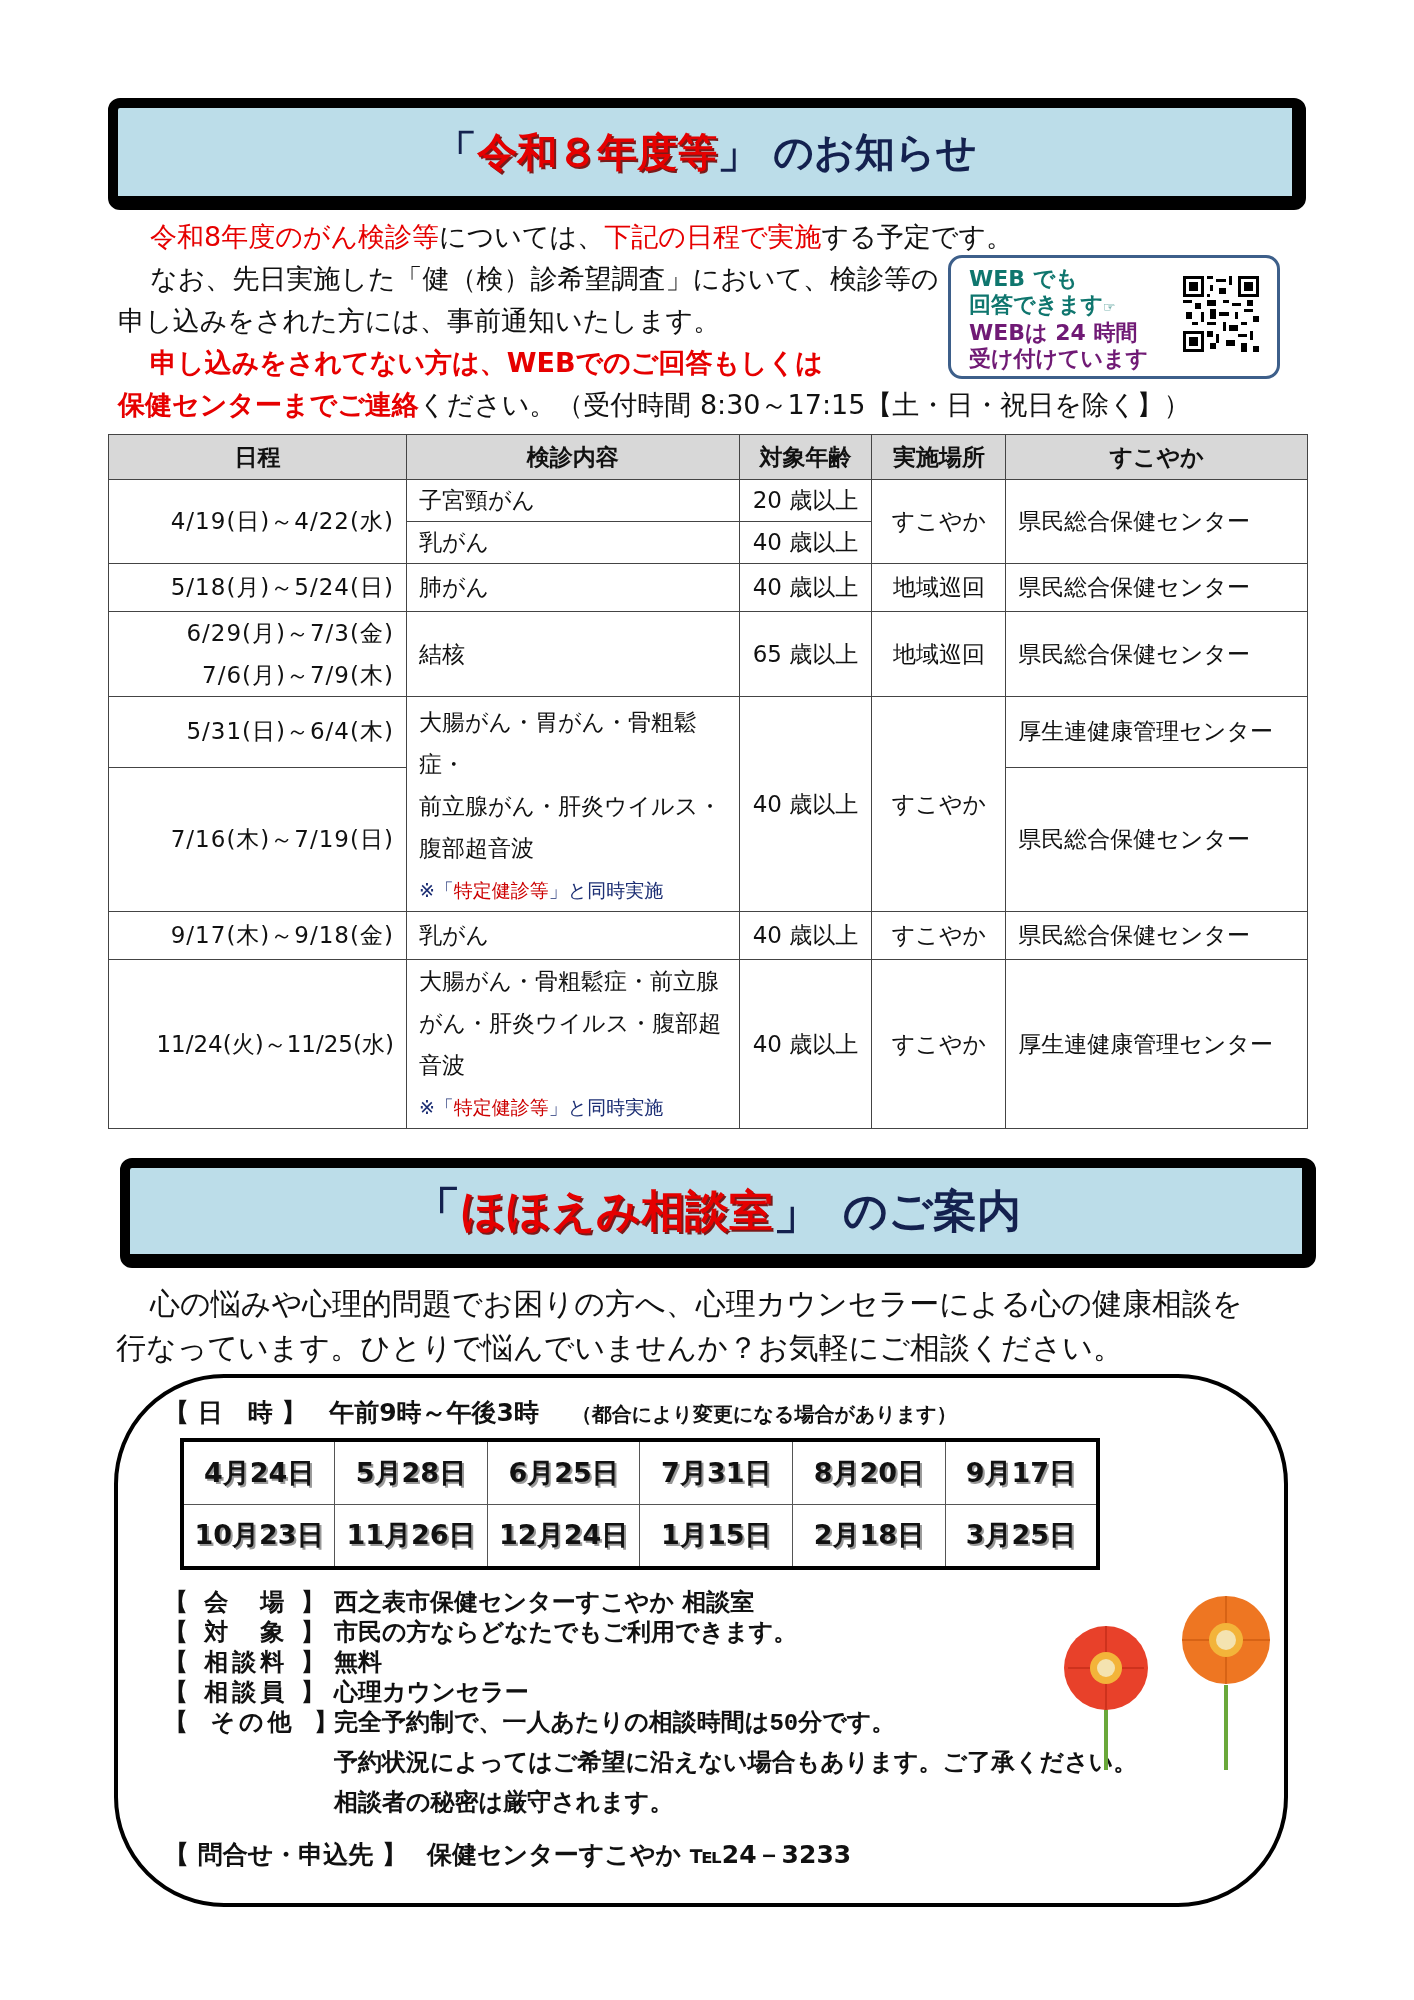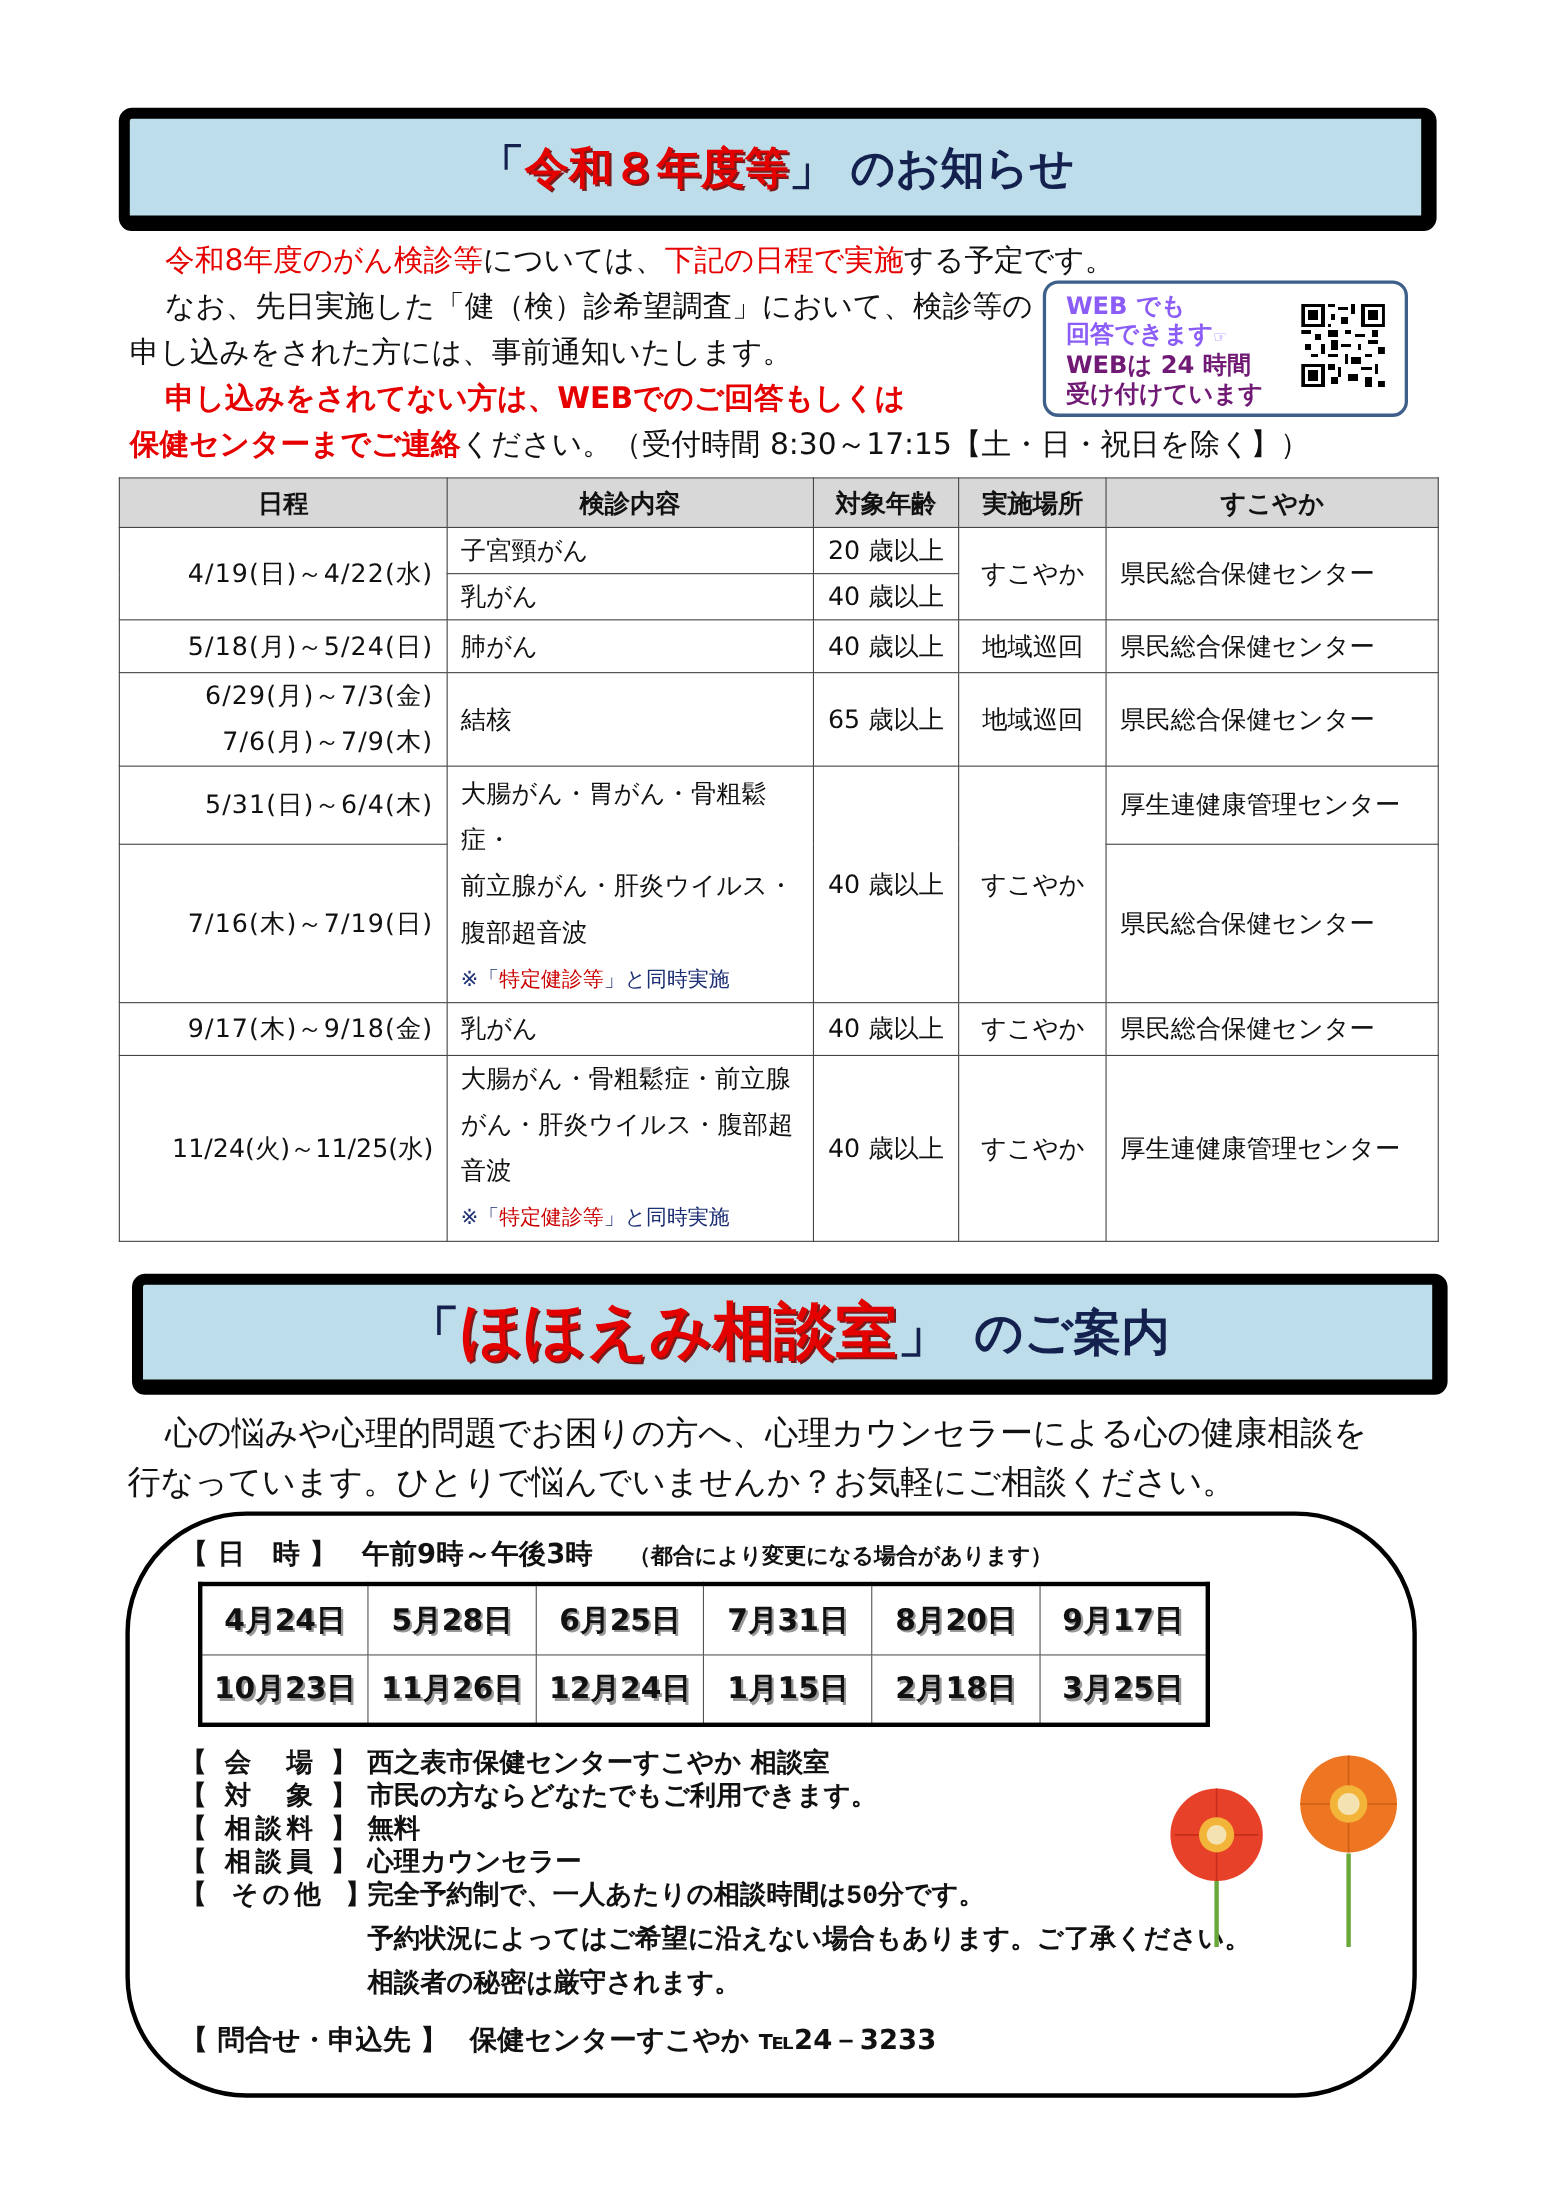--- a/index.html
+++ b/index.html
@@ -21,35 +21,35 @@
   .banner1 { left: 108px; top: 98px; width: 1198px; height: 112px; }
   .banner2 { left: 120px; top: 1158px; width: 1196px; height: 110px; }
   .b-red { color: #e50000; text-shadow: 2px 2px 0 #7a1a1a; }
   .b-navy { color: #14214f; }
   .banner1 .bracket { font-size: 44px; color: #14214f; }
   .banner1 .b-year { font-size: 40px; }
   .banner1 .b-main { font-size: 52px; margin-left: 22px; }
   .banner1 .b-etc { font-size: 40px; }
   .banner1 .b-tail { font-size: 40px; margin-left: 12px; }
   .banner2 .bracket { font-size: 50px; color: #14214f; }
-  .banner2 .b-main { font-size: 56px; }
+  .banner2 .b-main { font-size: 44px; }
   .banner2 .b-tail { font-size: 44px; margin-left: 20px; }
 
   
   .intro { position: absolute; left: 118px; top: 216px; width: 1200px; font-size: 27px; line-height: 42px; }
   .intro .line { position: absolute; left: 0; white-space: nowrap; }
   .red { color: #e60000; }
   .redb { color: #e60000; font-weight: bold; }
 
   
   .webbox {
     position: absolute; left: 948px; top: 255px; width: 332px; height: 124px;
     box-sizing: border-box; border: 3px solid #3d5f8a; border-radius: 14px; background: #fff;
   }
-  .webbox .w1 { position: absolute; left: 18px; top: 8px; color: #8b5cf6; font-weight: bold; font-size: 22px; line-height: 26px; }
+  .webbox .w1 { position: absolute; left: 18px; top: 8px; color: #0f766e; font-weight: bold; font-size: 22px; line-height: 26px; }
   .webbox .w2 { position: absolute; left: 18px; top: 62px; color: #701a75; font-weight: bold; font-size: 22px; line-height: 26px; }
   .qr { position: absolute; left: 232px; top: 18px; width: 76px; height: 76px; background: #fff; }
 
   
   table.sched {
     position: absolute; left: 108px; top: 434px; width: 1200px;
     border-collapse: collapse; font-size: 23px;
   }
   table.sched th, table.sched td { border: 1.5px solid #444; padding: 0 12px; }
   table.sched th { background: #d8d8d8; font-weight: bold; height: 44px; text-align: center; }

